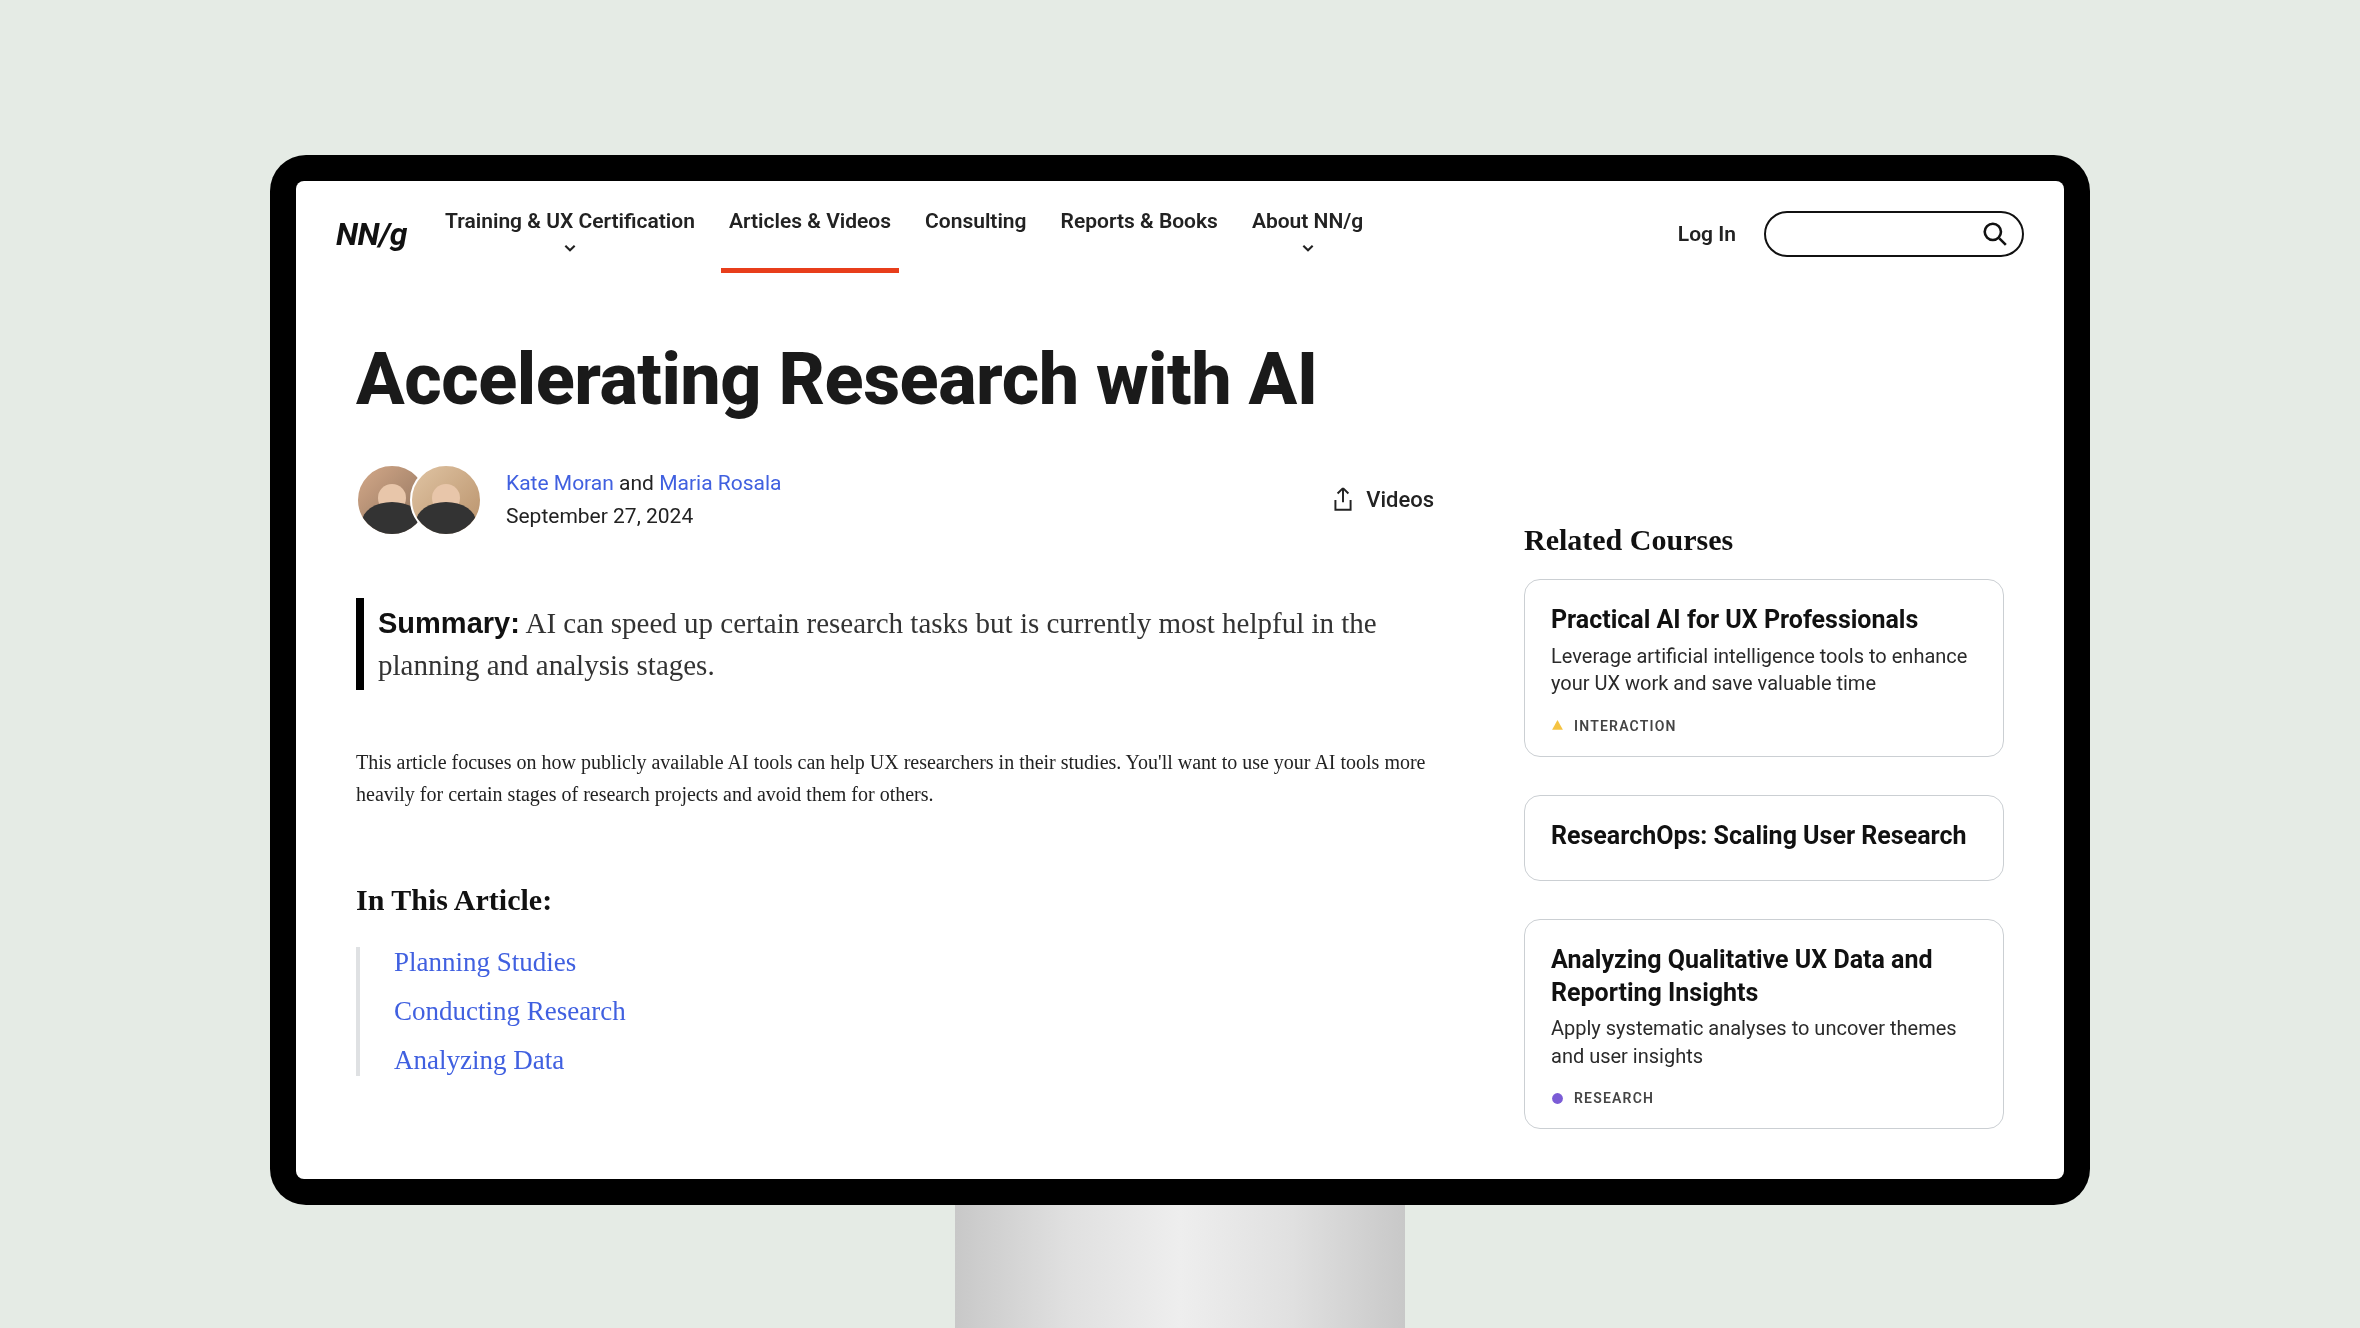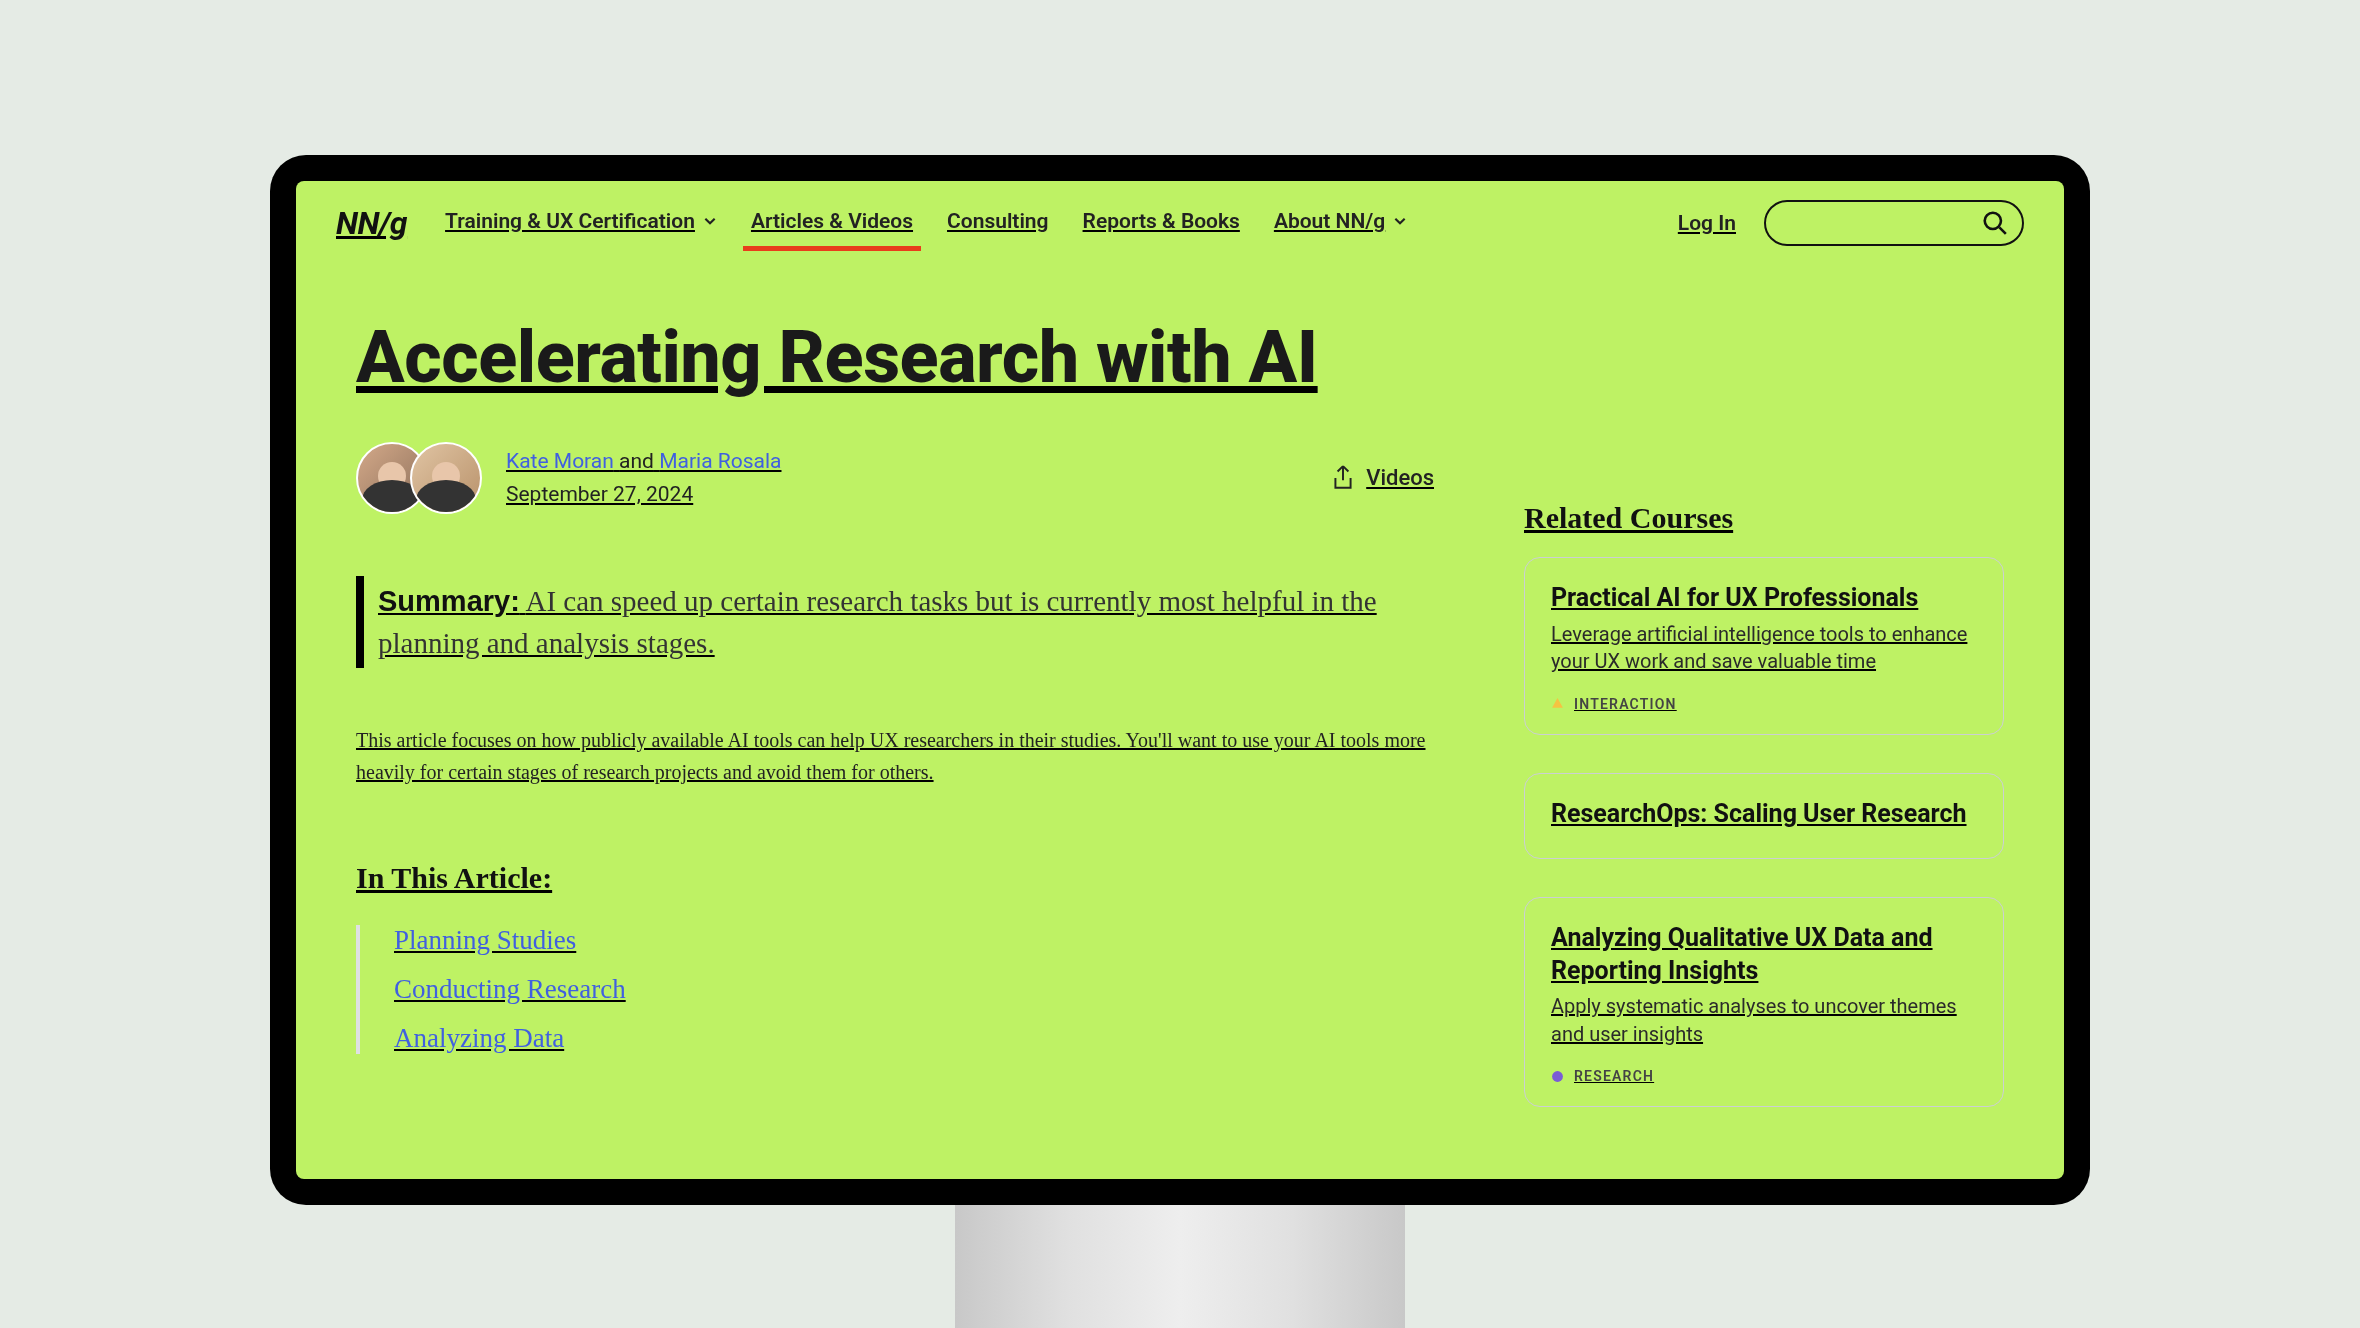--- a/index.html
+++ b/index.html
@@ -26,25 +26,24 @@
       left: 50%;
       transform: translateX(-50%);
       top: 100%;
       width: 450px;
       height: 200px;
       background: linear-gradient(to right, #c8c8c8, #e0e0e0, #eeeeee, #e0e0e0, #c8c8c8);
     }
     .screen {
       width: 100%;
       height: 100%;
-      background: #bef264;
+      background: #ffffff;
       border-radius: 8px;
       overflow: hidden;
       position: relative;
-      text-decoration: underline;
     }
     
     .header {
       display: flex;
       align-items: center;
       padding: 18px 40px 10px 40px;
       gap: 28px;
     }
     .logo {
       font-size: 32px;
@@ -61,20 +60,21 @@
     }
     .nav-item {
       font-size: 21px;
       font-weight: 600;
       color: #222;
       display: flex;
       align-items: center;
       gap: 8px;
       padding: 10px 0 14px 0;
       position: relative;
+      flex-direction: column;
     }
     .nav-item.active::after {
       content: "";
       position: absolute;
       bottom: -4px;
       left: -8px;
       right: -8px;
       height: 5px;
       background: #e83e1b;
     }

